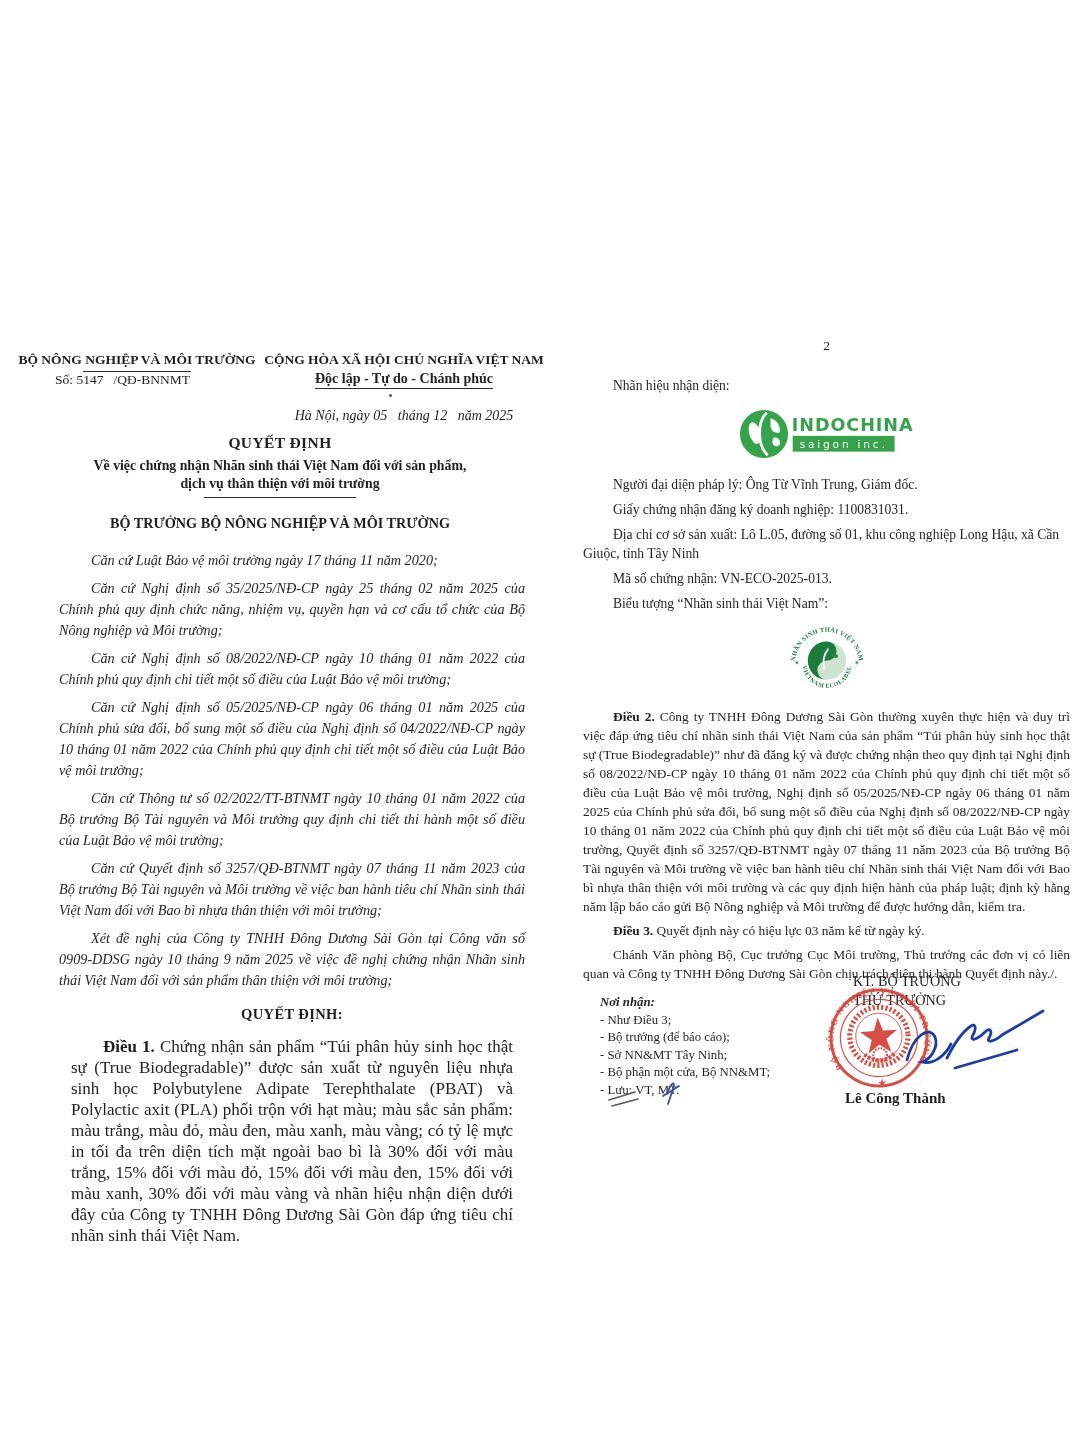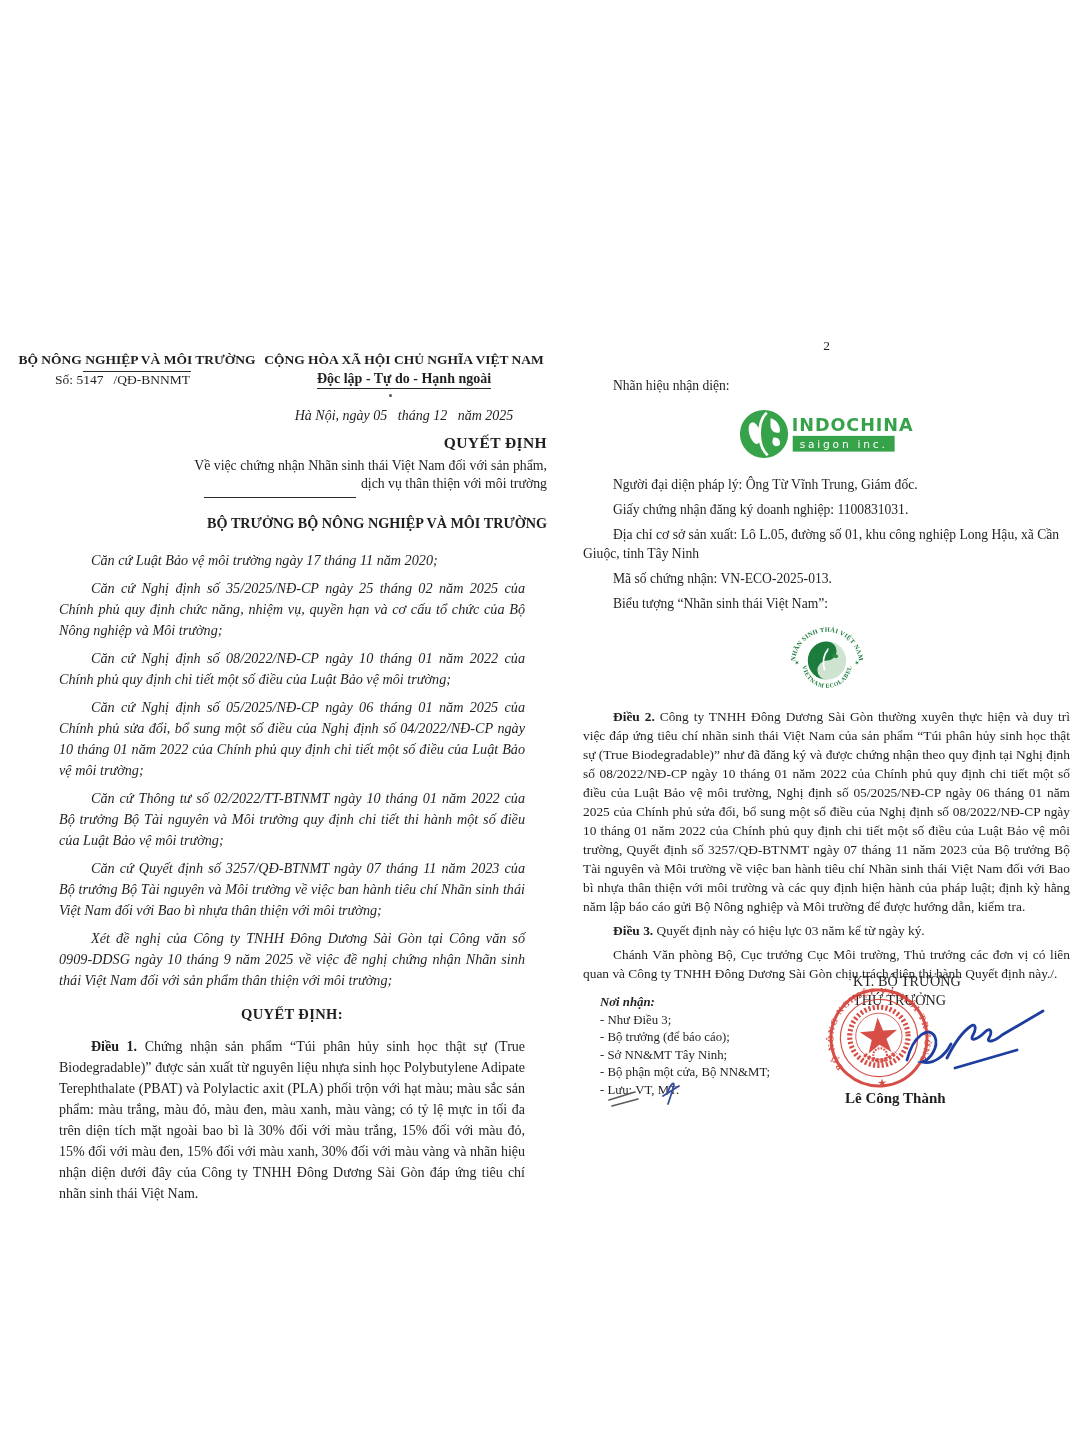--- a/index.html
+++ b/index.html
@@ -11,31 +11,31 @@
   .hdr{display:flex;}
   .hdr-left{width:248px;text-align:center;}
   .hdr-right{width:286px;text-align:center;}
   .org,.nation{font-weight:bold;font-size:13.5px;line-height:16px;}
   .rule-org{width:108px;border-bottom:1.4px solid #2a2a2a;margin:3px auto 0;}
   .doc-no{font-size:13.5px;white-space:pre;text-align:left;padding-left:42px;}
   .motto{display:inline-block;font-weight:bold;font-size:14px;border-bottom:1.4px solid #2a2a2a;
          padding-bottom:1px;margin-top:3px;}
   .dot-mark{width:3px;height:3px;background:#555;border-radius:50%;margin:5px auto 0;position:relative;left:-14px;}
   .dateline{font-style:italic;font-size:14px;margin-top:11px;white-space:pre;}
-  .title-block{text-align:right;margin-top:10px;}
+  .title-block{text-align:center;margin-top:10px;}
   .doc-title{font-weight:bold;font-size:15.5px;letter-spacing:.4px;}
-  .doc-sub{font-weight:normal;font-size:13.8px;line-height:18px;}
+  .doc-sub{font-weight:bold;font-size:13.8px;line-height:18px;}
   .sub-first{margin-top:5px;}
   .rule-sub{width:152px;border-bottom:1.4px solid #2a2a2a;margin:4px auto 0;}
   .authority{font-weight:bold;font-size:14.2px;margin-top:17px;}
   .bodytext{margin:18px 0 0 46px;width:466px;}
   p.recital{font-style:italic;font-size:14.2px;line-height:21px;text-align:justify;
             text-indent:32px;margin:0 0 7px;}
   .decide{text-align:center;font-weight:bold;font-size:14.5px;margin:15px 0 13px;letter-spacing:.4px;}
-  p.article{font-size:14px;line-height:21px;text-align:justify;text-indent:32px;margin:0;}
+  p.article{font-size:17px;line-height:21px;text-align:justify;text-indent:32px;margin:12px;}
   
   .page-right{position:absolute;left:583px;top:338px;width:487px;}
   .pageno{text-align:center;font-size:13.5px;}
   p.rline{font-size:13.6px;line-height:19px;margin:0 0 6px;text-indent:30px;}
   .logo-row{text-align:center;margin:10px 0 8px;}
   .eco-row{text-align:center;margin:2px 0 4px;}
   p.rart{font-size:13.4px;line-height:19px;text-align:justify;text-indent:30px;margin:0 0 5px;}
   .sig-area{position:relative;height:215px;margin-top:4px;}
   .recipients{position:absolute;left:17px;top:6px;font-size:12.8px;line-height:17.5px;}
   .rcpt-title{font-weight:bold;font-style:italic;}
@@ -55,21 +55,21 @@
 
   <section class="page-left">
     <div class="hdr">
       <div class="hdr-left">
         <div class="org">BỘ NÔNG NGHIỆP VÀ MÔI TRƯỜNG</div>
         <div class="rule-org"></div>
         <div class="doc-no">Số: 5147   /QĐ-BNNMT</div>
       </div>
       <div class="hdr-right">
         <div class="nation">CỘNG HÒA XÃ HỘI CHỦ NGHĨA VIỆT NAM</div>
-        <div><span class="motto">Độc lập - Tự do - Hạnh ngoài</span></div>
+        <div><span class="motto">Độc lập - Tự do - Chánh phúc</span></div>
         <div class="dot-mark"></div>
         <div class="dateline">Hà Nội, ngày 05   tháng 12   năm 2025</div>
       </div>
     </div>
 
     <div class="title-block">
       <div class="doc-title">QUYẾT ĐỊNH</div>
       <div class="doc-sub sub-first">Về việc chứng nhận Nhãn sinh thái Việt Nam đối với sản phẩm,</div>
       <div class="doc-sub">dịch vụ thân thiện với môi trường</div>
       <div class="rule-sub"></div>

